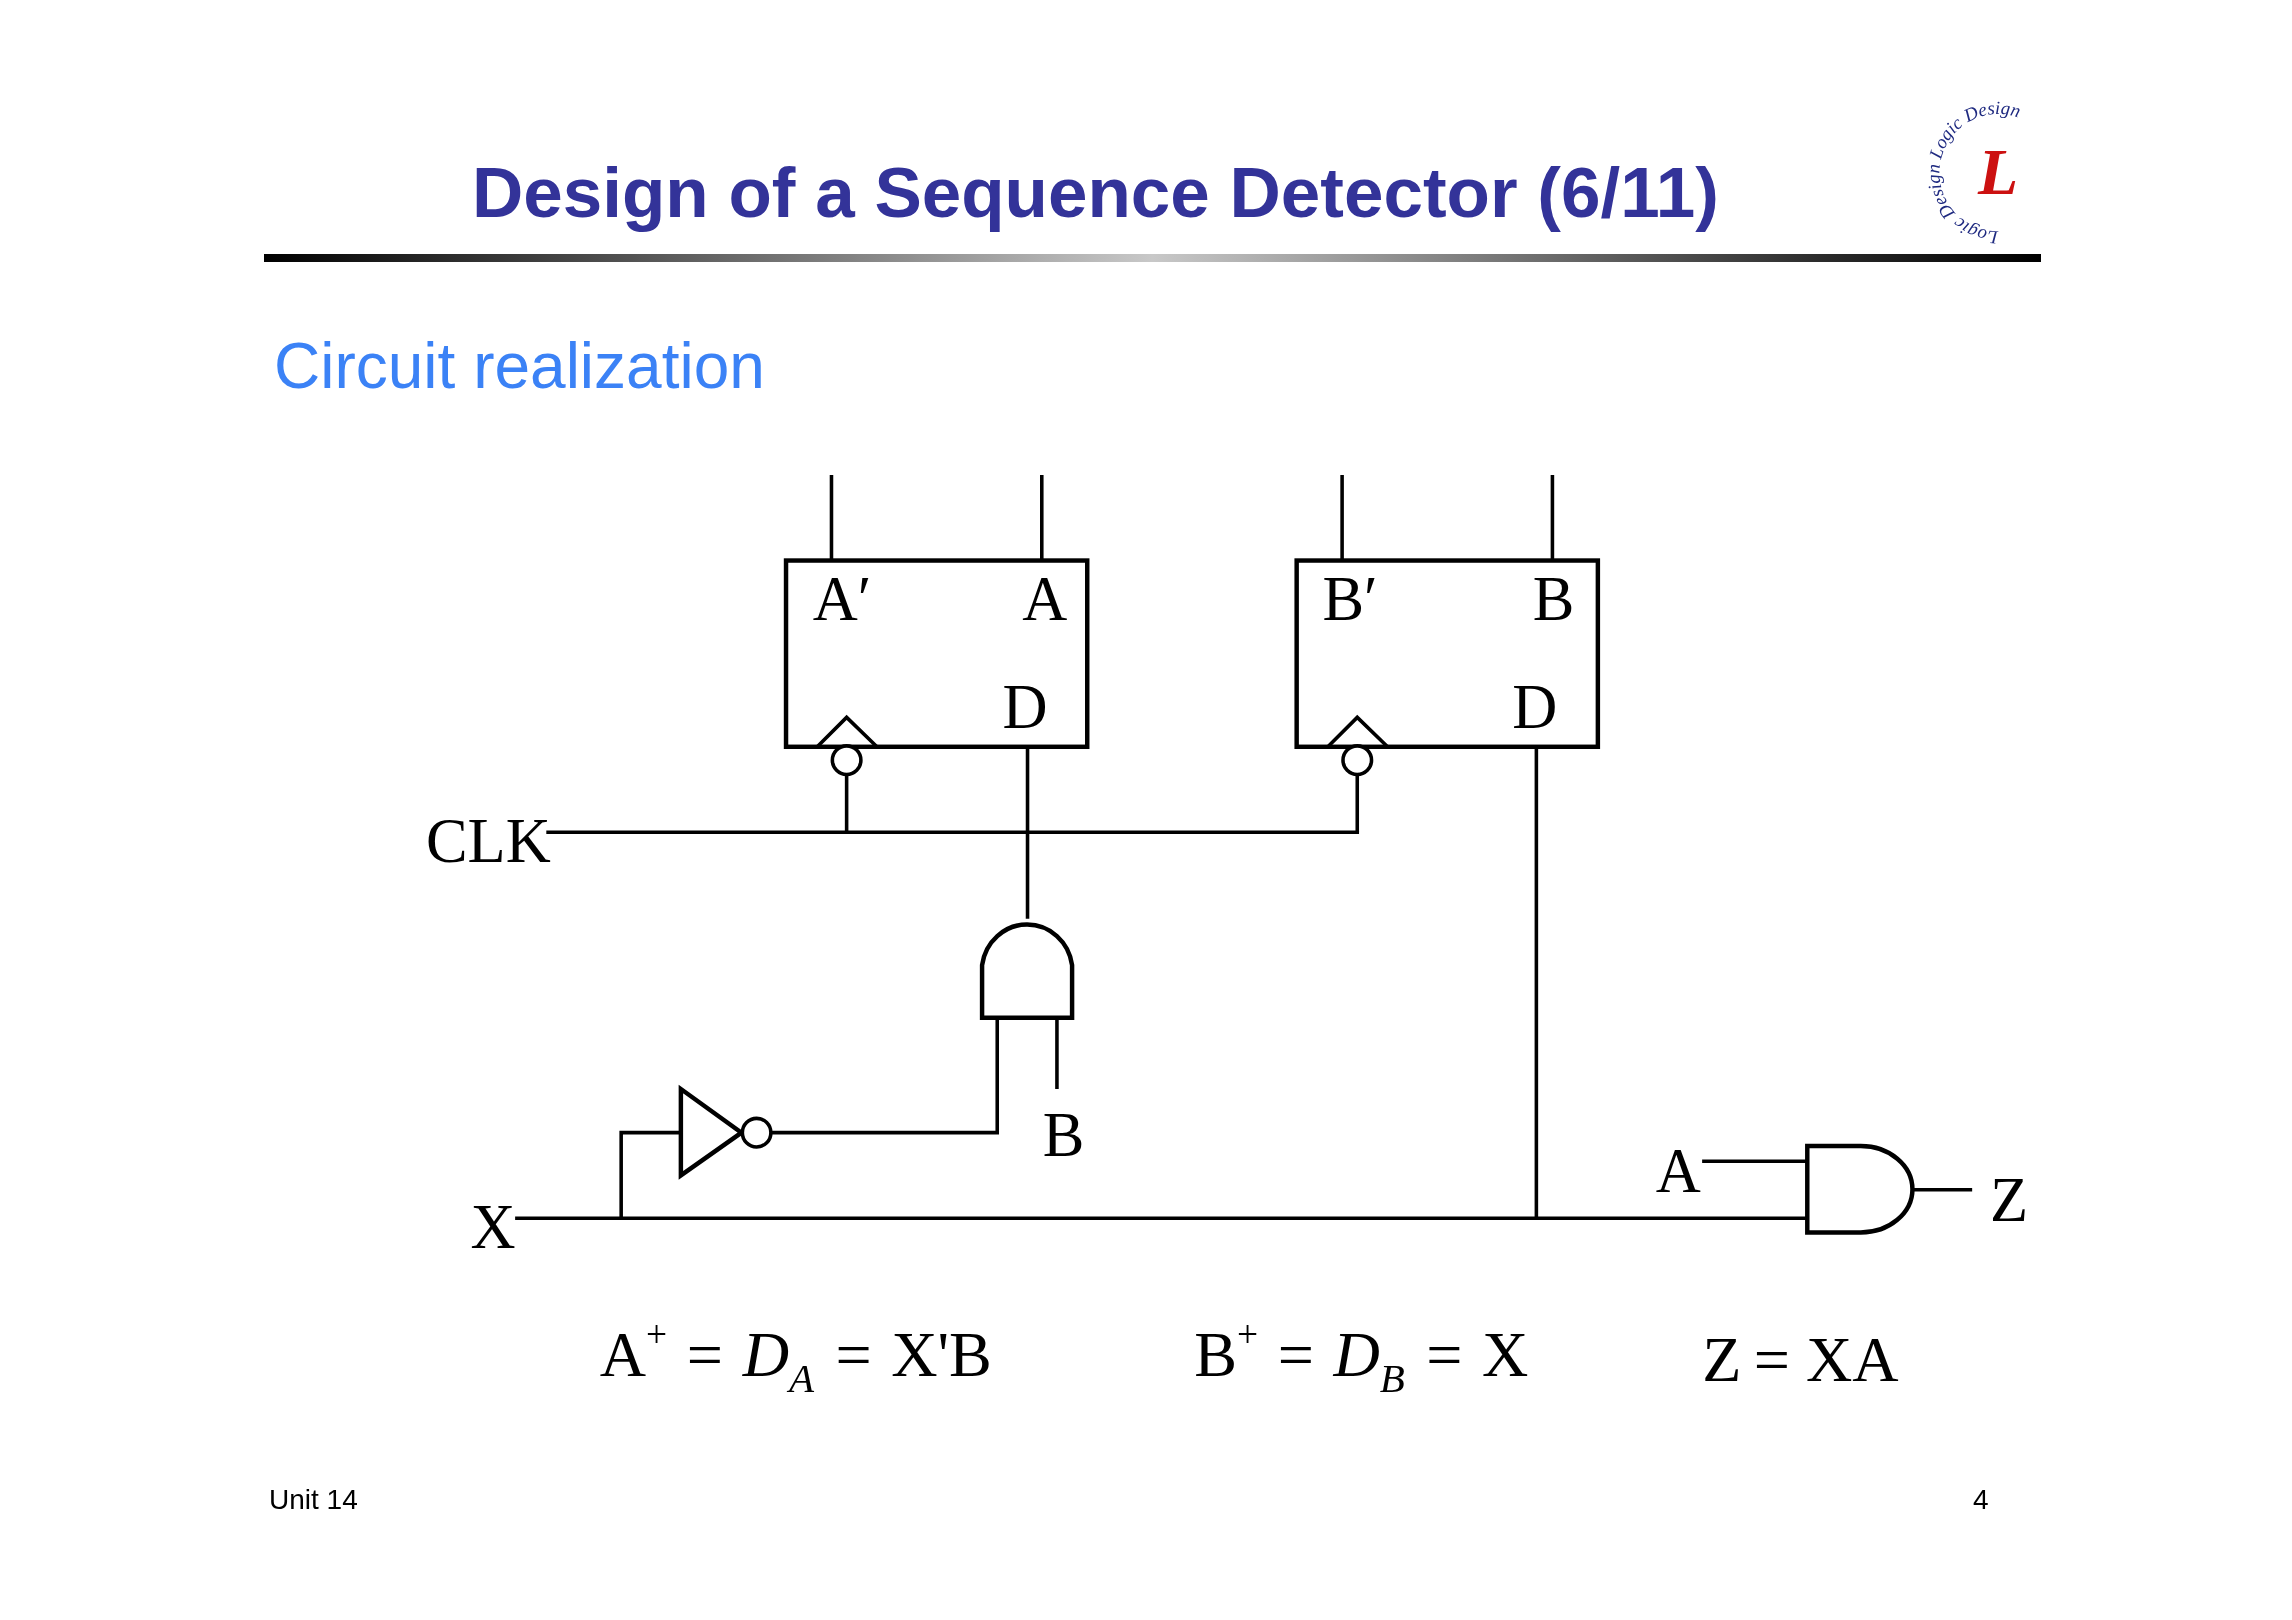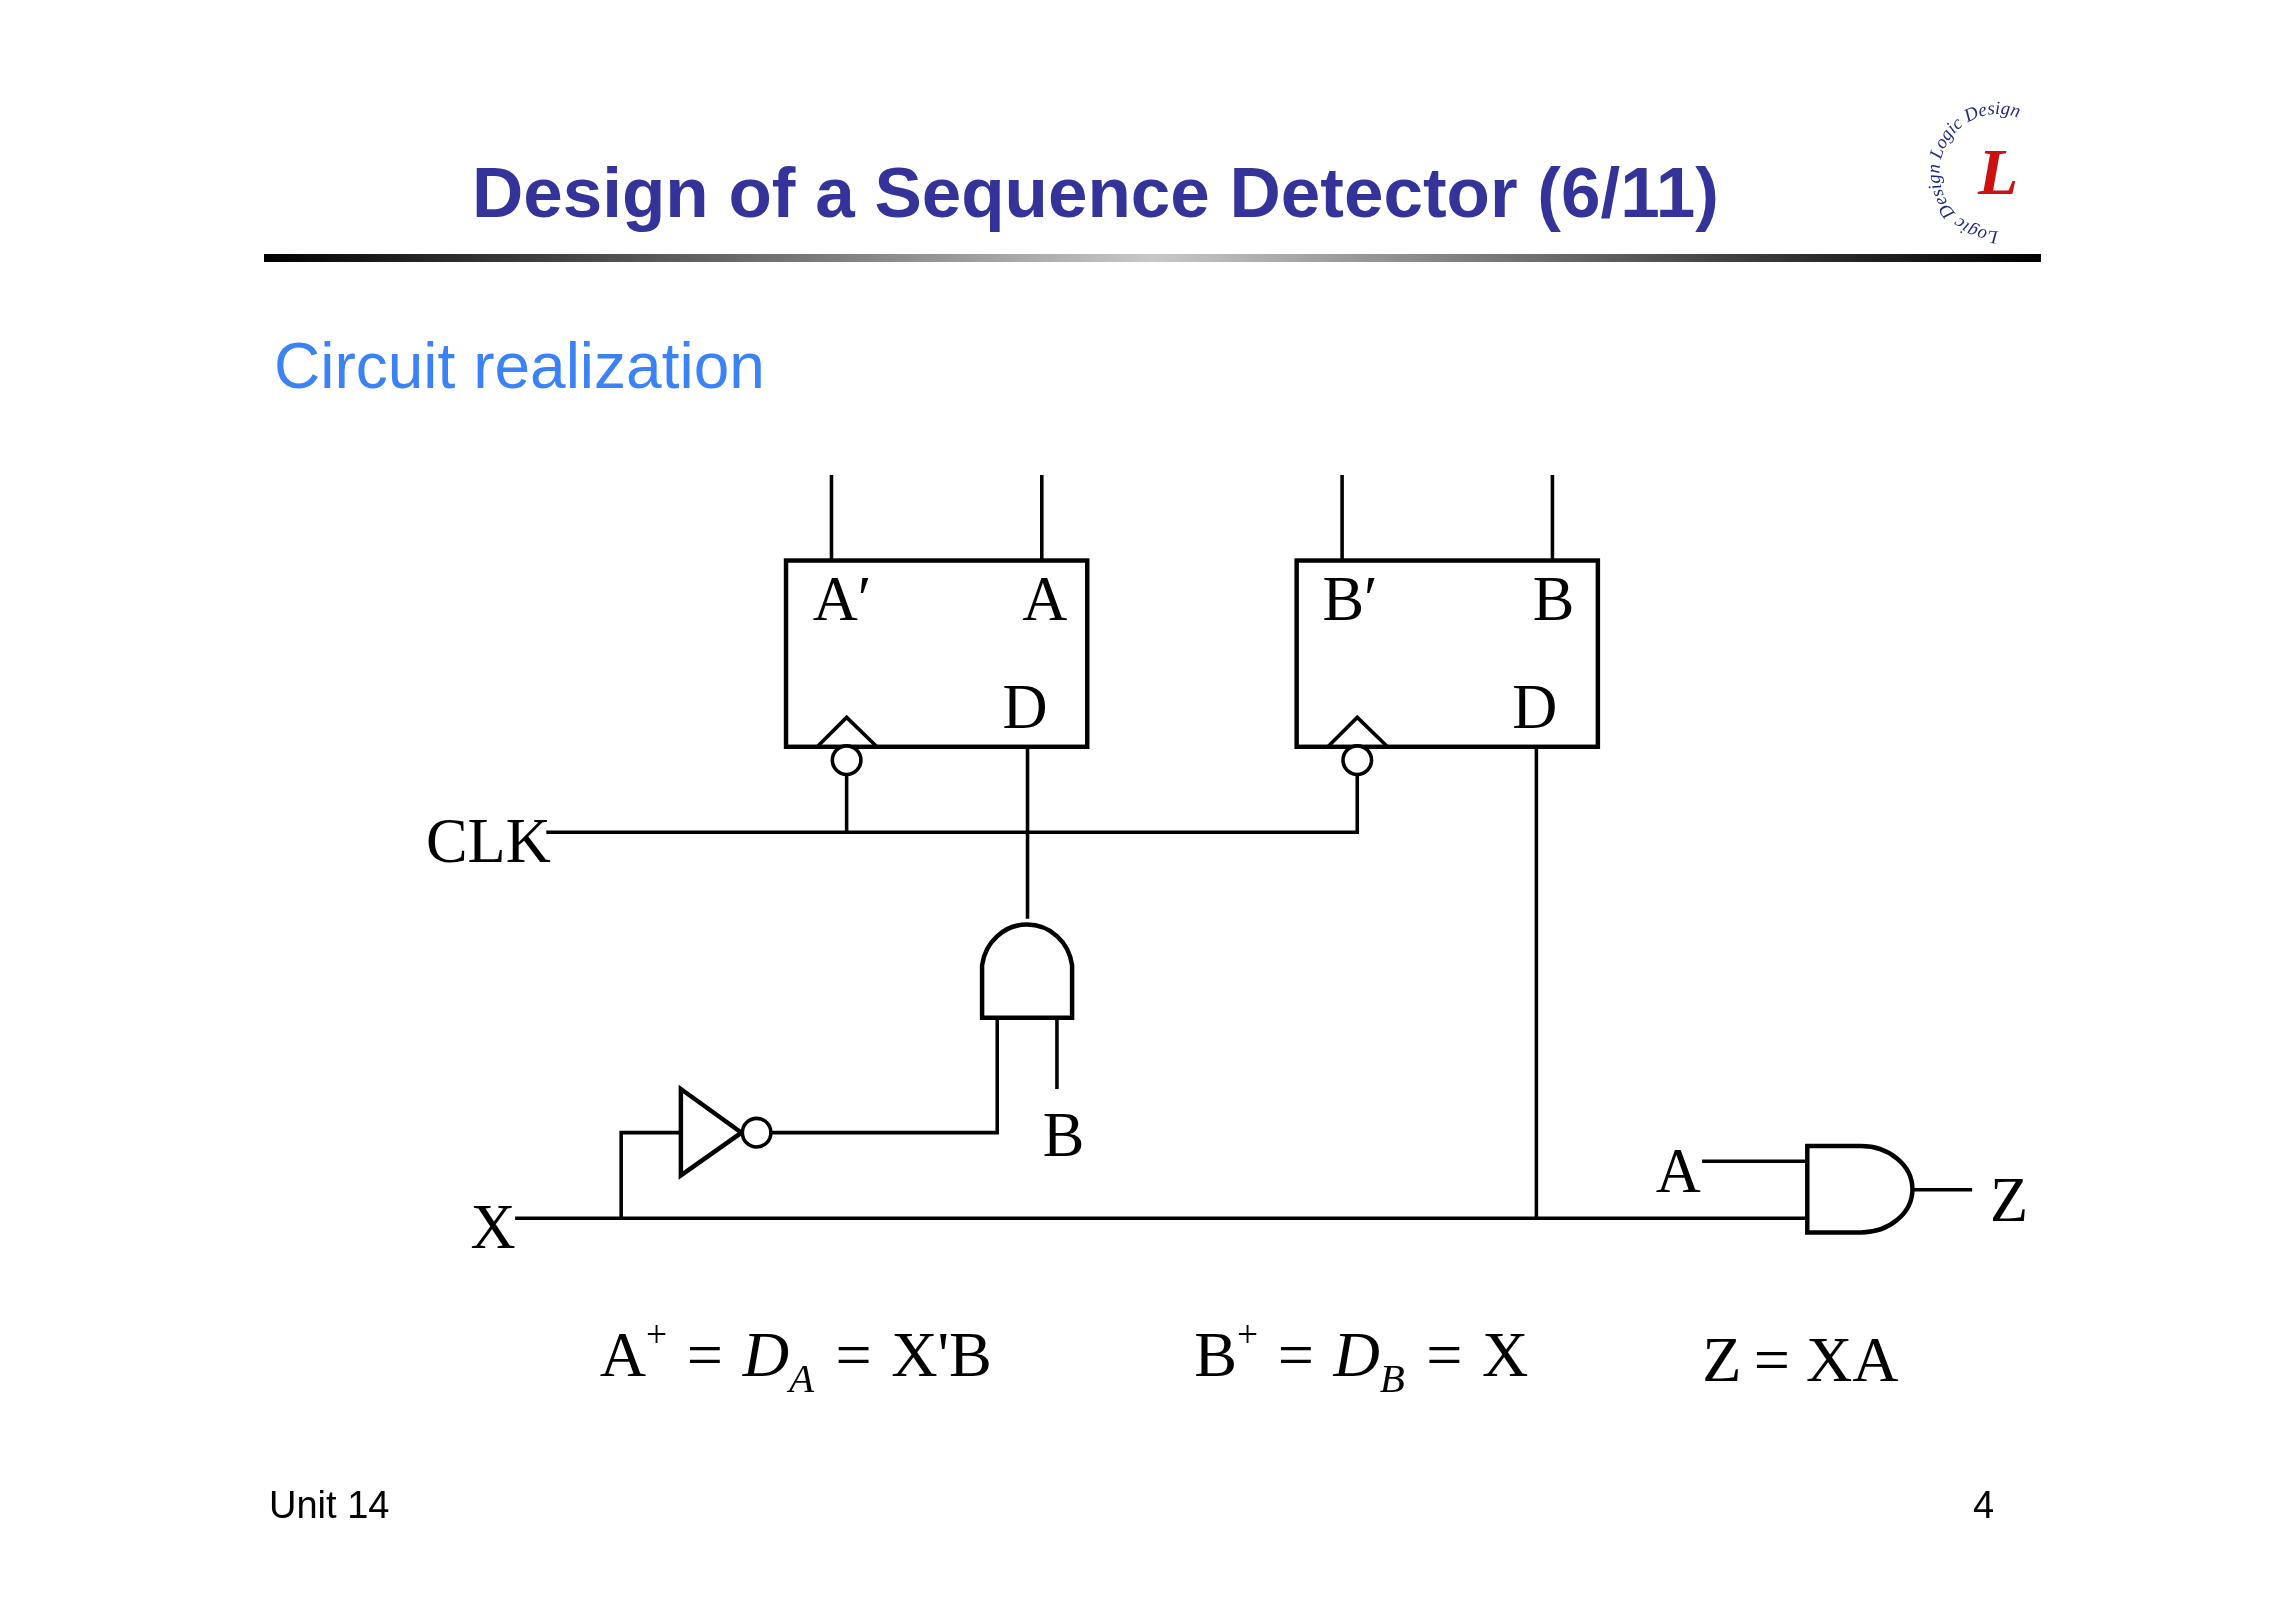--- a/index.html
+++ b/index.html
@@ -15,21 +15,21 @@
       left: 264px; top: 254px; width: 1777px; height: 8px;
       background: linear-gradient(to right, #000000 0%, #2a2a2a 10%, #8a8a8a 35%, #c8c8c8 50%, #8a8a8a 65%, #2a2a2a 88%, #000000 100%);
     }
     .subtitle {
       left: 274px; top: 318px;
       font-family: "Liberation Sans", sans-serif;
       font-size: 64px; line-height: 1; color: #3b82f6; white-space: nowrap; margin-top: 16px;
     }
     .footer {
       font-family: "Liberation Sans", sans-serif;
-      font-size: 38px; line-height: 1; color: #000000; white-space: nowrap;
+      font-size: 28px; line-height: 1; color: #000000; white-space: nowrap;
     }
     .footer-left { left: 269px; top: 1486px; }
     .footer-right { left: 1973px; top: 1486px; }
     svg.diagram { position: absolute; left: 0; top: 0; }
     .wire { stroke: #000; stroke-width: 4; fill: none; }
     .box { stroke: #000; stroke-width: 5; fill: #fff; }
     .gate { stroke: #000; stroke-width: 5; fill: #fff; }
     .lbl { font-family: "Liberation Serif", serif; font-size: 70px; fill: #000; }
     .eq { font-family: "Liberation Serif", serif; font-size: 72px; fill: #000; }
     .eq-it { font-style: italic; }

